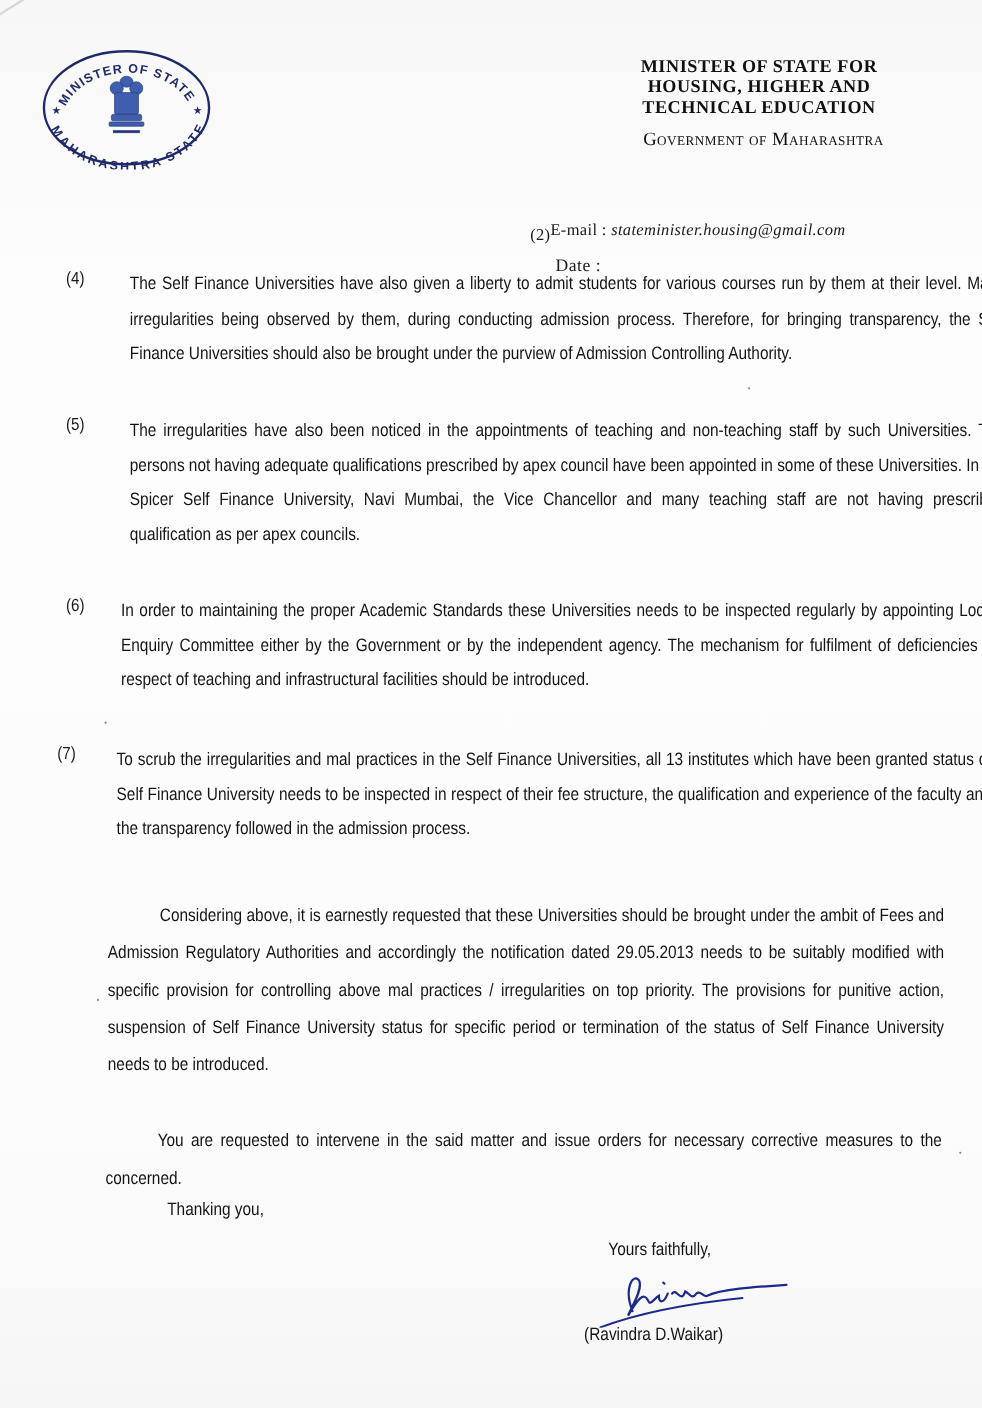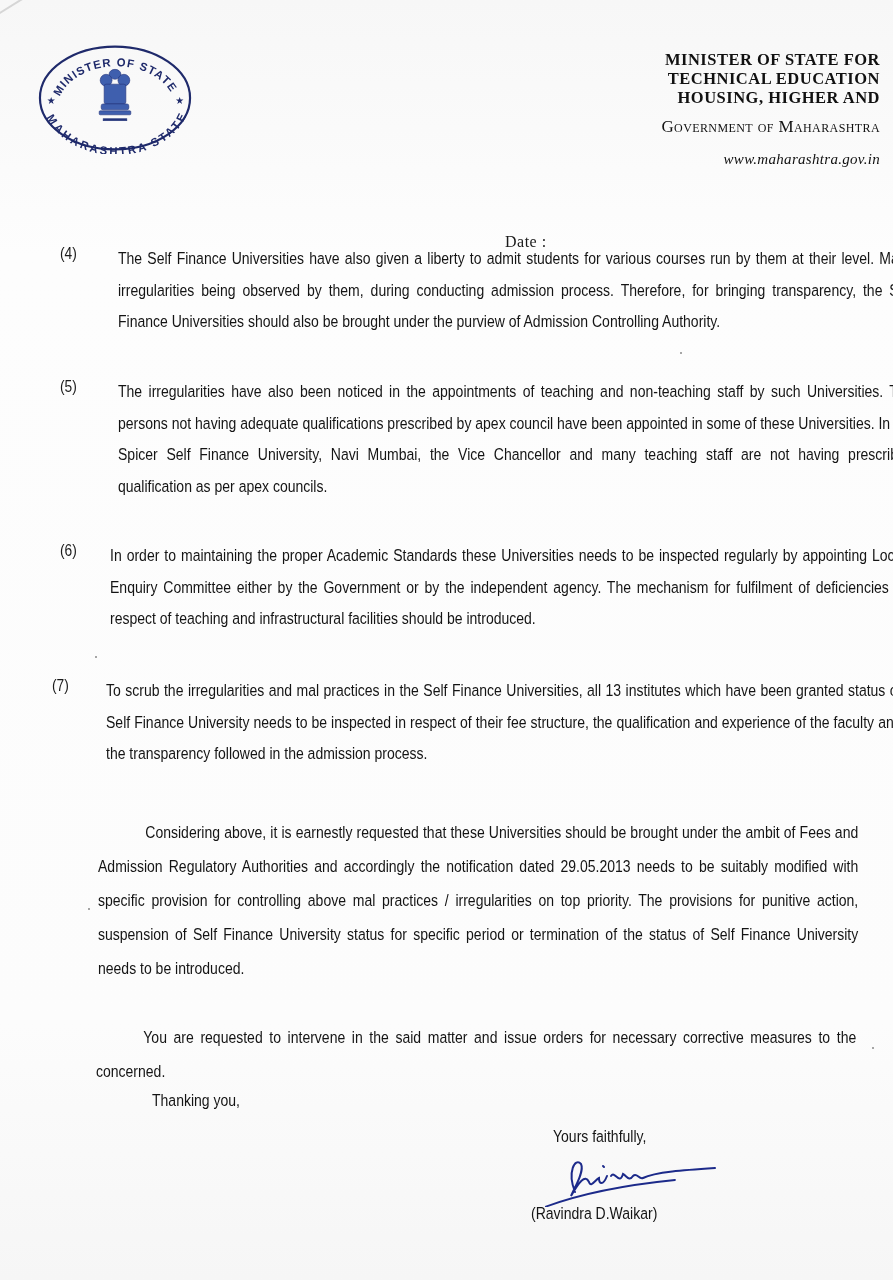--- a/index.html
+++ b/index.html
@@ -13,21 +13,21 @@
   .page { position: absolute; left: 0; top: 0; width: 893px; height: 1280px;
     background: linear-gradient(180deg, #f7f7f7 0%, #fdfdfd 20%, #fcfcfc 80%, #f6f6f6 100%); }
   .fold { position: absolute; left: -10px; top: 18px; width: 90px; height: 2px;
     background: #d6d6d6; transform: rotate(-32deg); transform-origin: left top; }
 
   
   .seal { position: absolute; left: 36px; top: 42px; width: 158px; height: 112px; }
   .seal svg { width: 100%; height: 100%; }
 
   
-  .lh { position: absolute; left: 480px; top: 50px; width: 400px; text-align: right; color: #111; }
+  .lh { position: absolute; left: 480px; top: 50px; width: 400px; text-align: center; color: #111; }
   .lh-title { font-weight: bold; font-size: 16.5px; line-height: 19px; letter-spacing: 0.5px; padding-left: 20px; }
   .lh-gov { font-size: 17px; margin-top: 10px; font-variant: small-caps; letter-spacing: 0.4px; padding-left: 28px; }
   .lh-addr { font-size: 16px; margin-top: 6px; padding-left: 28px; letter-spacing: 0.4px; }
   .lh-web { font-size: 15px; margin-top: 14px; font-style: italic; padding-left: 48px; letter-spacing: 0.3px; }
   .lh-email { position: absolute; left: 482px; top: 202px; font-size: 15px; white-space: nowrap; letter-spacing: 0.3px; }
   .lh-email .pg { font-size: 15px; position: relative; top: 4px; }
   .lh-email .em { font-style: italic; }
   .lh-date { position: absolute; left: 505px; top: 233px; font-size: 16px; letter-spacing: 0.5px; }
 
   
@@ -74,24 +74,26 @@
         <rect x="69" y="42" width="22" height="20" rx="2"></rect>
         <rect x="66" y="62" width="28" height="6" rx="2"></rect>
         <rect x="64" y="69" width="32" height="4" rx="1"></rect>
         <rect x="68" y="77" width="24" height="2" fill="#25357a"></rect>
       </g>
     </svg>
   </div>
 
   <div class="lh">
     <div class="lh-title">MINISTER OF STATE FOR</div>
+    <div class="lh-title">HOUSING, HIGHER AND</div>
     <div class="lh-title">TECHNICAL EDUCATION</div>
-    <div class="lh-title">HOUSING, HIGHER AND</div>
     <div class="lh-gov">Government of Maharashtra</div>
-    <div class="lh-web">www.maharashtra.gov.in</div>
+  </div>
+  <div class="lh-email">
+    <span class="pg">(2)</span><span>E-mail : </span><span class="em">stateminister.housing@gmail.com</span>
   </div>
   <div class="lh-date">Date :</div>
 
   <div class="item" style="top:245px;">
     <div class="num">(4)</div>
     <div class="txt body-text" style="top:-2px;">The Self Finance Universities have also given a liberty to admit students for various courses run by them at their level.  Many irregularities being observed by them, during conducting admission process. Therefore, for bringing transparency,  the Self Finance Universities should also be brought under the purview of  Admission Controlling Authority.</div>
   </div>
   <div class="item" style="top:378px;">
     <div class="num">(5)</div>
     <div class="txt body-text" style="top:-2px;">The irregularities have also been noticed in the appointments of teaching and non-teaching staff by such Universities.  The persons not having adequate qualifications prescribed by apex council have been appointed in some of these Universities. In the Spicer Self Finance University, Navi Mumbai, the Vice Chancellor  and many teaching staff are not having prescribed qualification as per apex councils.</div>

